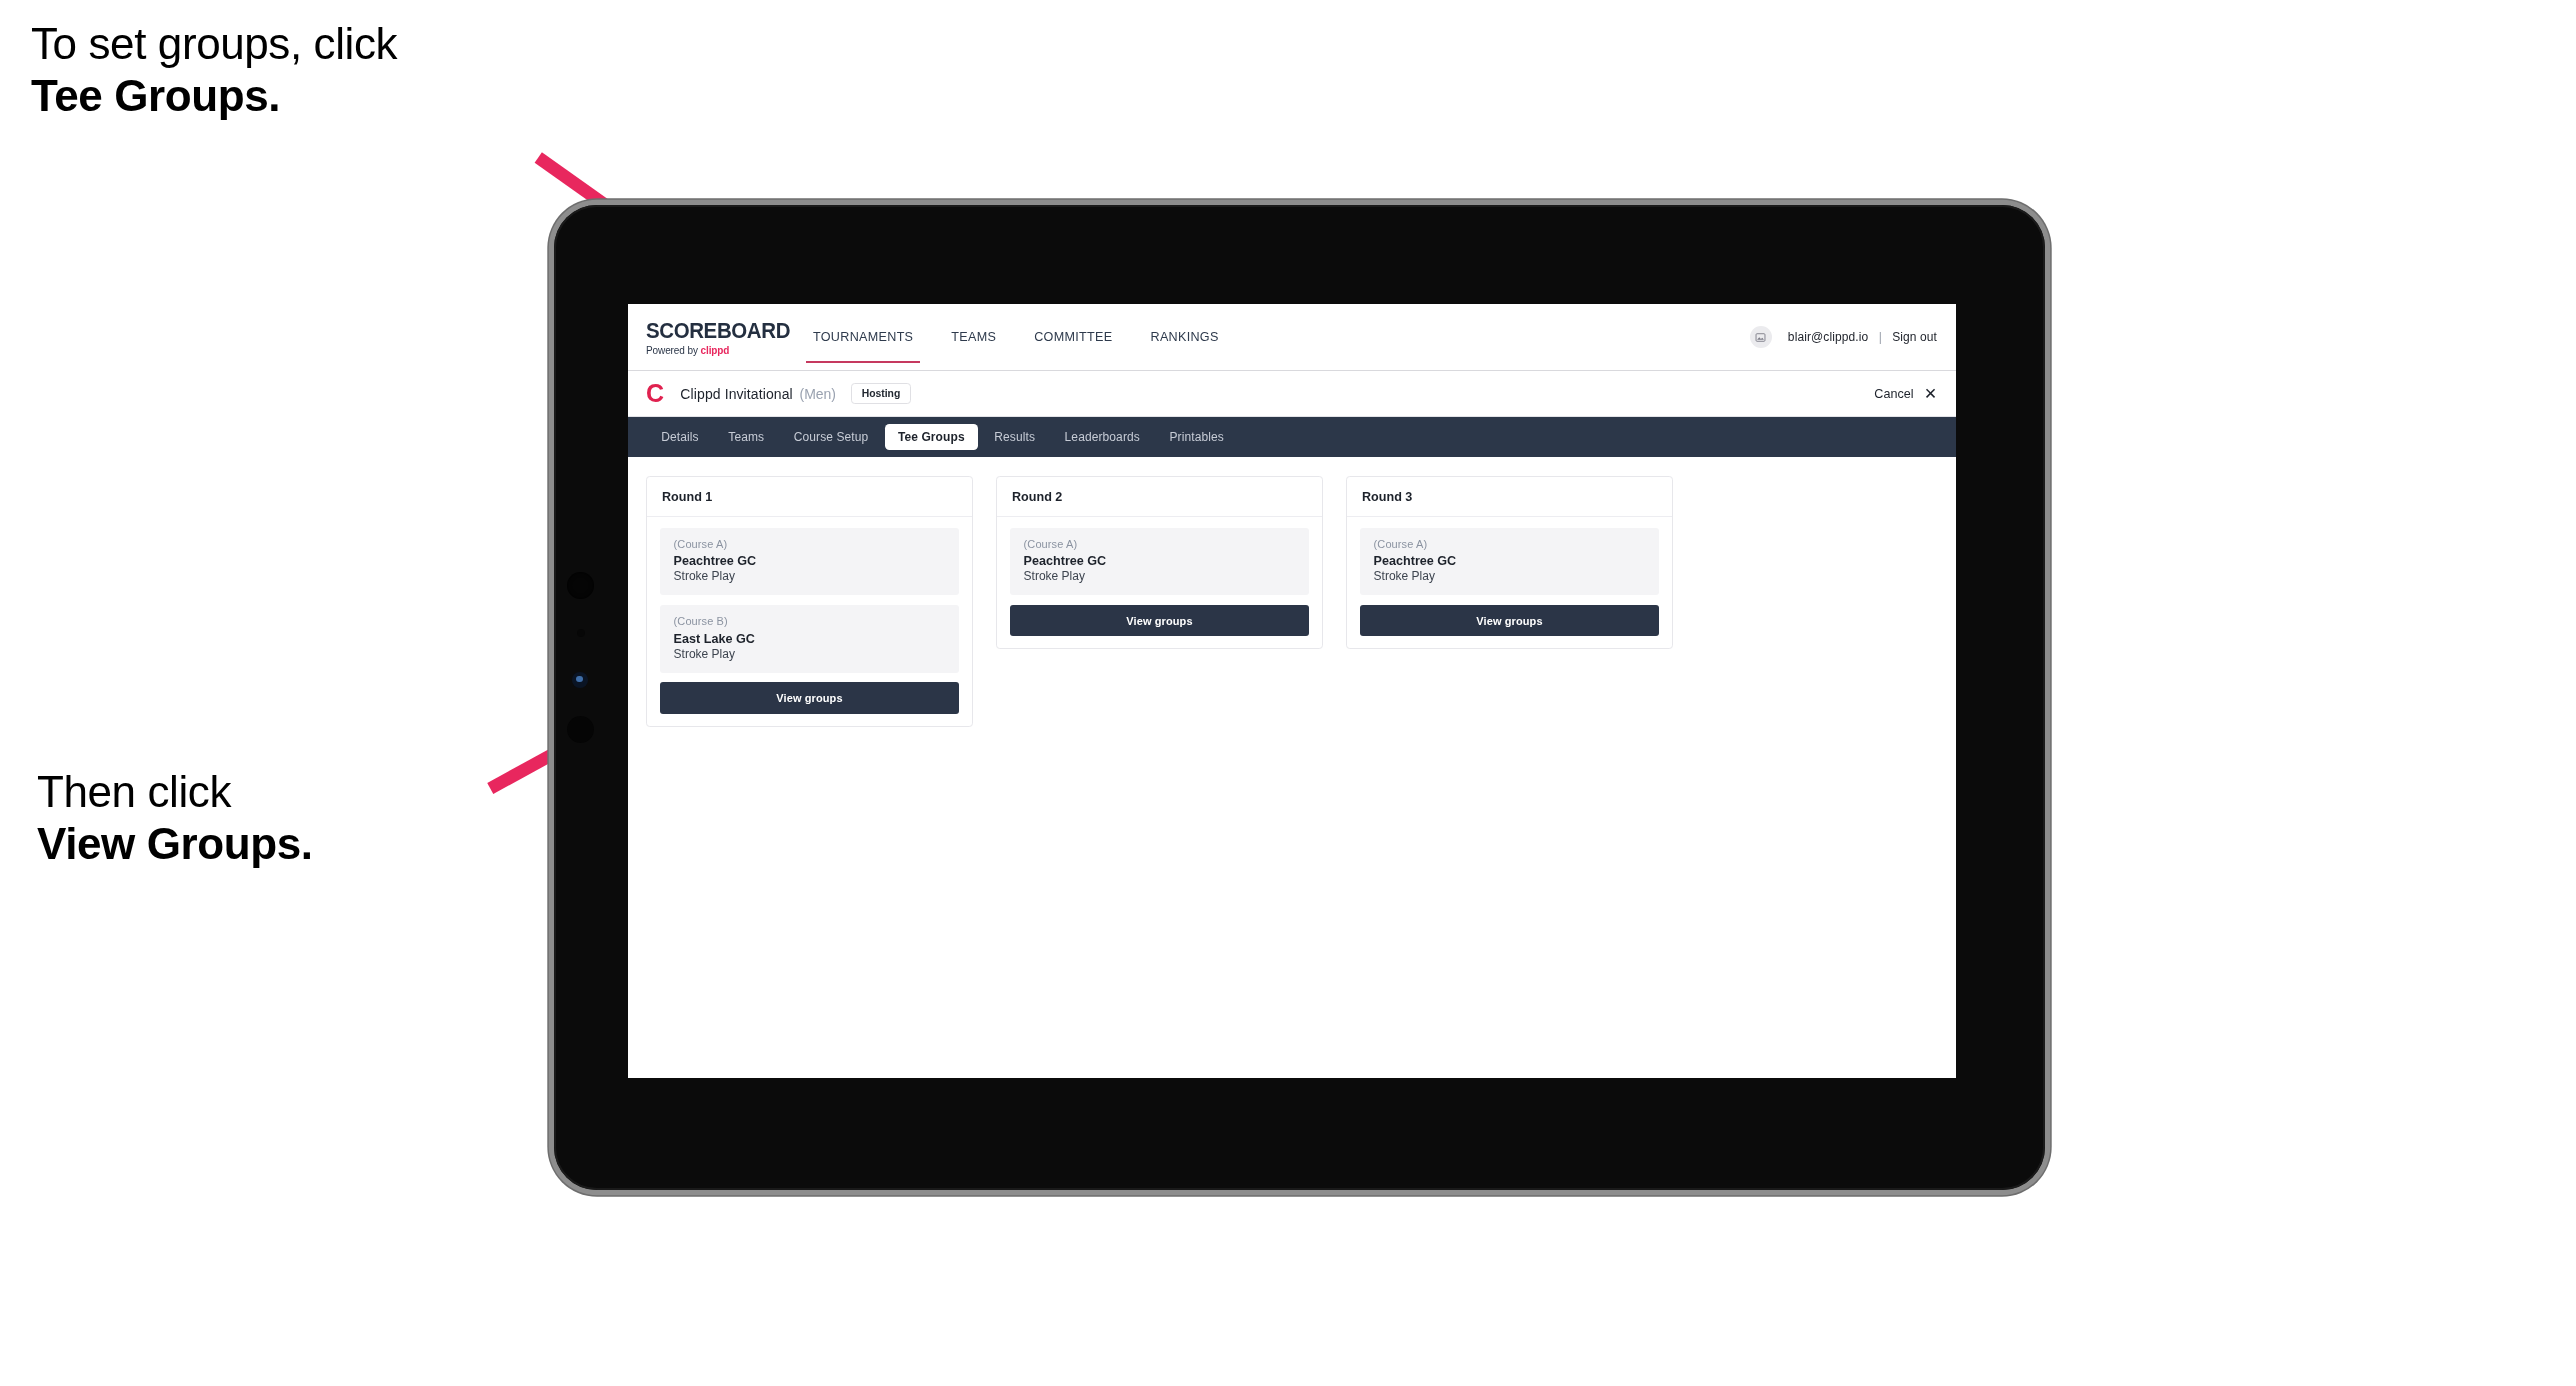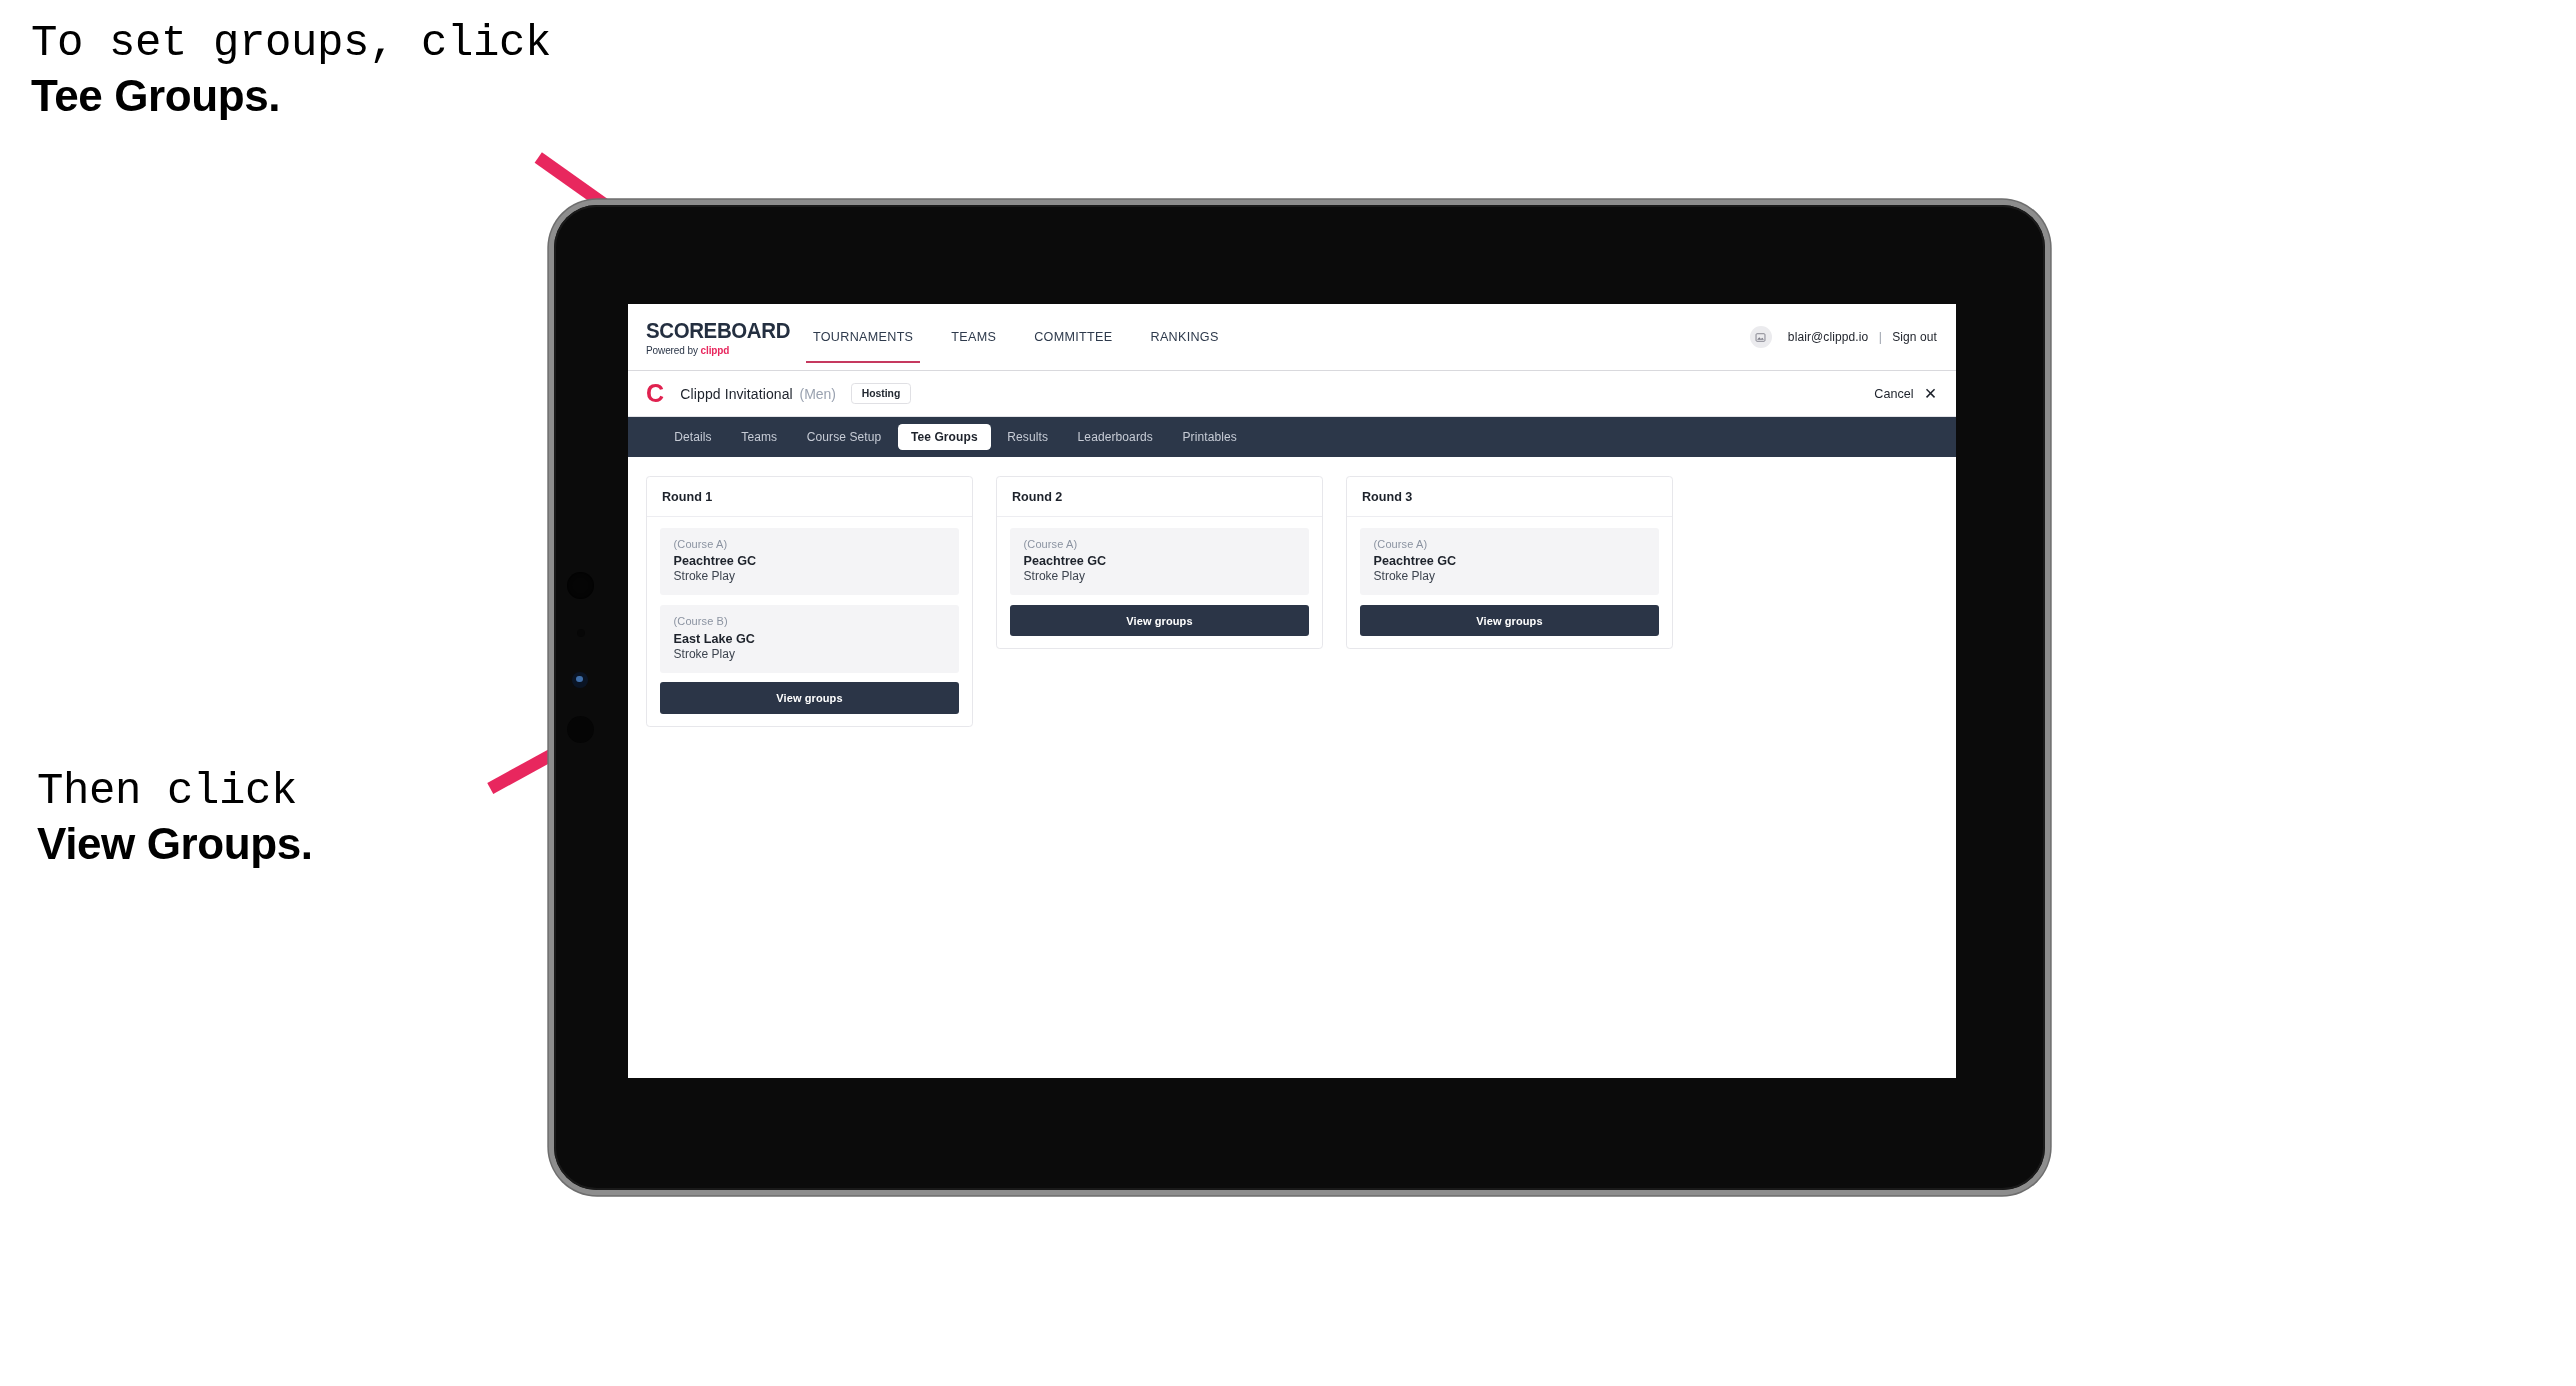--- a/index.html
+++ b/index.html
@@ -6,21 +6,21 @@
   html, body {
     width: 2576px; height: 1386px;
     background: #ffffff;
     font-family: "Liberation Sans", sans-serif;
     overflow: hidden;
   }
   #stage { position: relative; width: 2576px; height: 1386px; background: #fff; }
 
   
   .callout { position: absolute; color: #000; line-height: 1.18; }
-  .callout .line1 { font-size: 44px; font-weight: 400; letter-spacing: -0.4px; font-family: Liberation Mono, monospace; }
+  .callout .line1 { font-size: 44px; font-weight: 400; letter-spacing: -0.4px; }
   .callout .line2 { font-size: 44px; font-weight: 700; letter-spacing: -0.4px; }
   #callout-top { left: 31px; top: 18px; }
   #callout-bottom { left: 37px; top: 766px; }
 
   
   .arrow-svg { position: absolute; overflow: visible; pointer-events: none; }
 
   
   #tablet {
     position: absolute;
@@ -108,21 +108,21 @@
     padding: 4.4px 9.6px; font-size: 10.4px; font-weight: 700; color: #222831;
     background: #fff;
   }
   .cancel-wrap { margin-left: auto; display: flex; align-items: center; gap: 10.4px; cursor: pointer; }
   .cancel-text { font-size: 12.6px; color: #1d222b; }
   .cancel-x { font-size: 15.6px; color: #1d222b; line-height: 1; }
 
   
   #tabbar {
     height: 40px; background: #2c3749; display: flex; align-items: center;
-    padding: 0 33px; gap: 3px;
+    padding: 0 20px; gap: 3px;
   }
   .tab {
     font-size: 12px; color: #c7ccd6; padding: 6px 13.3px; border-radius: 4.4px;
     cursor: pointer; letter-spacing: 0.1px; white-space: nowrap;
   }
   .tab.active { background: #ffffff; color: #1d222b; font-weight: 700; }
 
   
   #rounds {
     display: flex; gap: 23px; padding: 19px 6px 0 18px;

